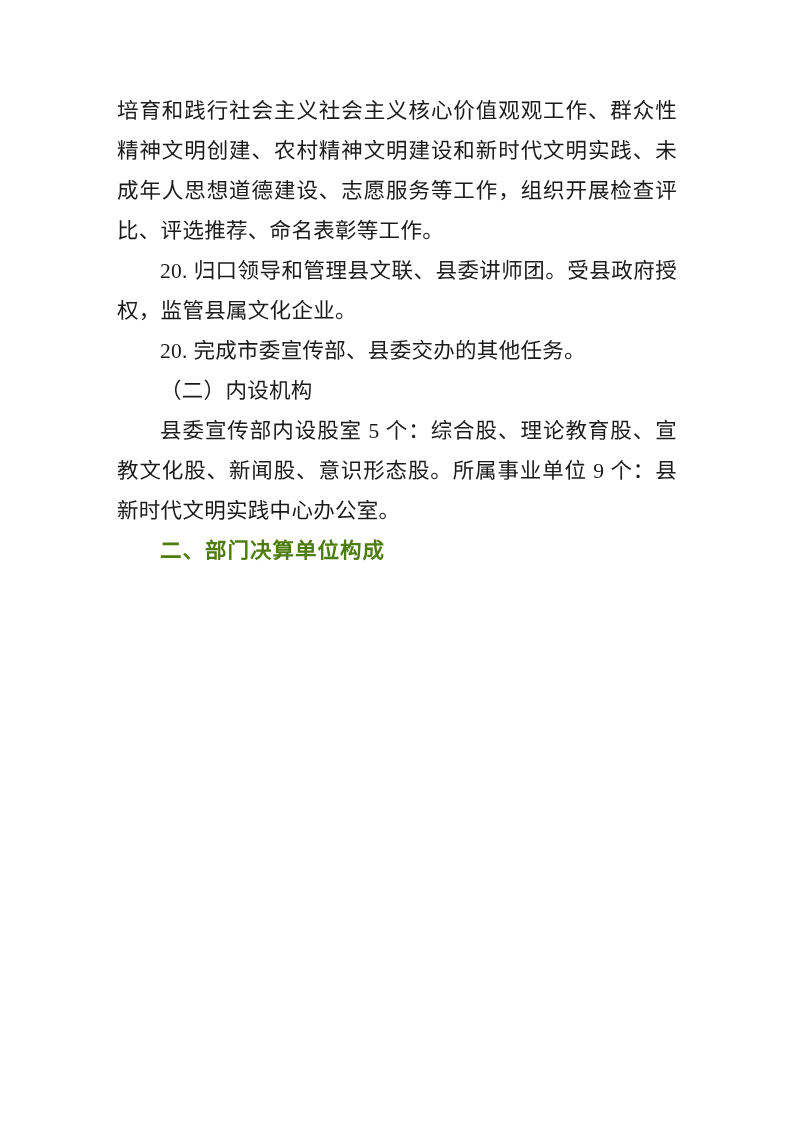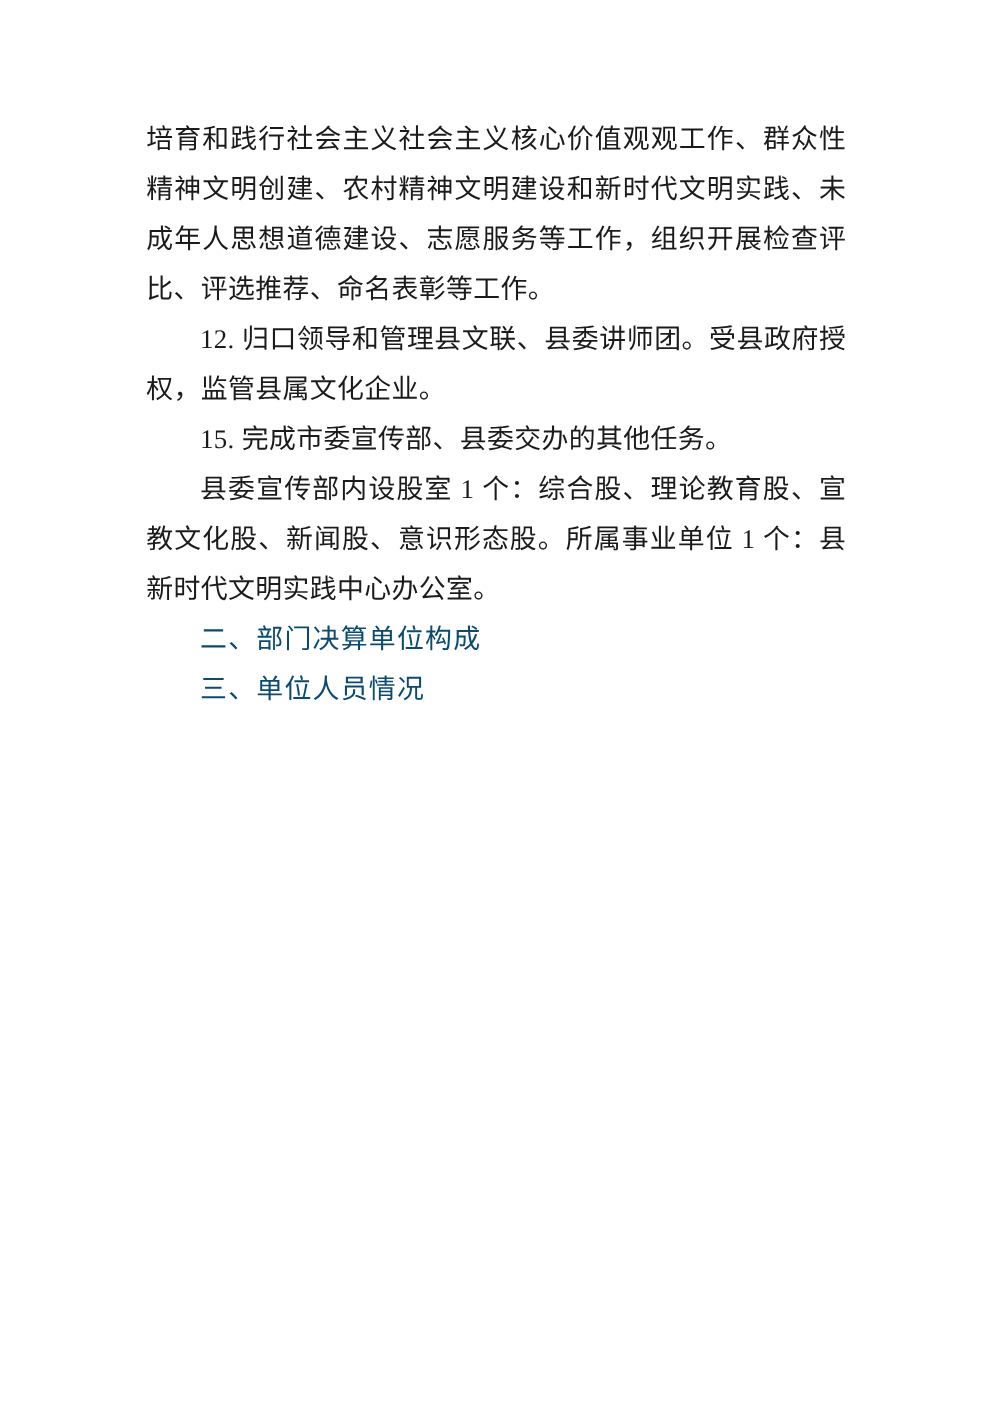--- a/index.html
+++ b/index.html
@@ -30,30 +30,30 @@
     text-justify: inter-character;
     text-indent: 2em;
     letter-spacing: 0.3px;
     word-break: break-all;
   }
   .para.no-indent {
     text-indent: 0;
   }
   .para.heading-bold {
     font-family: "Liberation Sans", "DejaVu Sans", sans-serif;
-    font-weight: normal;
-    color: #0c4a6e;
+    font-weight: bold;
+    color: #4d7c0f;
     letter-spacing: 1px;
   }
 </style>
 </head>
 <body>
 
 <div class="page">
   <div class="content">
     <p class="para no-indent">培育和践行社会主义社会主义核心价值观观工作、群众性精神文明创建、农村精神文明建设和新时代文明实践、未成年人思想道德建设、志愿服务等工作，组织开展检查评比、评选推荐、命名表彰等工作。</p>
-    <p class="para">12. 归口领导和管理县文联、县委讲师团。受县政府授权，监管县属文化企业。</p>
-    <p class="para">15. 完成市委宣传部、县委交办的其他任务。</p>
-    <p class="para">县委宣传部内设股室 1 个：综合股、理论教育股、宣教文化股、新闻股、意识形态股。所属事业单位 1 个：县新时代文明实践中心办公室。</p>
+    <p class="para">20. 归口领导和管理县文联、县委讲师团。受县政府授权，监管县属文化企业。</p>
+    <p class="para">20. 完成市委宣传部、县委交办的其他任务。</p>
+    <p class="para">（二）内设机构</p>
+    <p class="para">县委宣传部内设股室 5 个：综合股、理论教育股、宣教文化股、新闻股、意识形态股。所属事业单位 9 个：县新时代文明实践中心办公室。</p>
     <p class="para heading-bold">二、部门决算单位构成</p>
-    <p class="para heading-bold">三、单位人员情况</p>
   </div>
 </div>
 
 </body></html>

